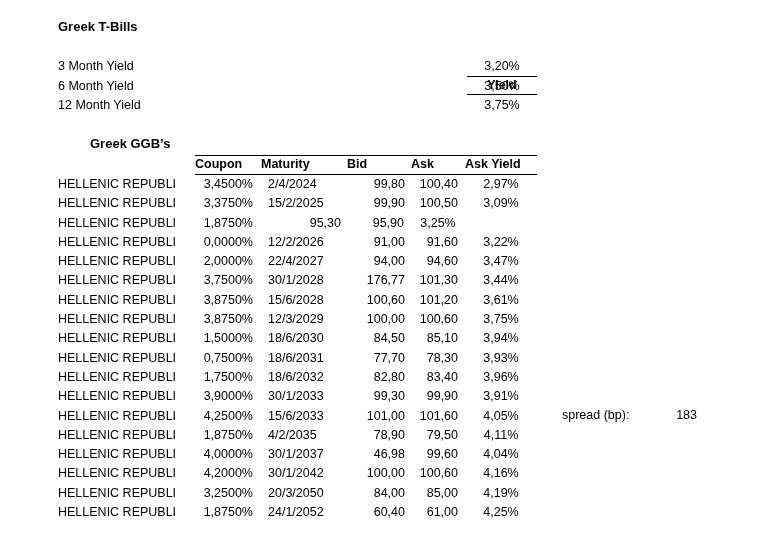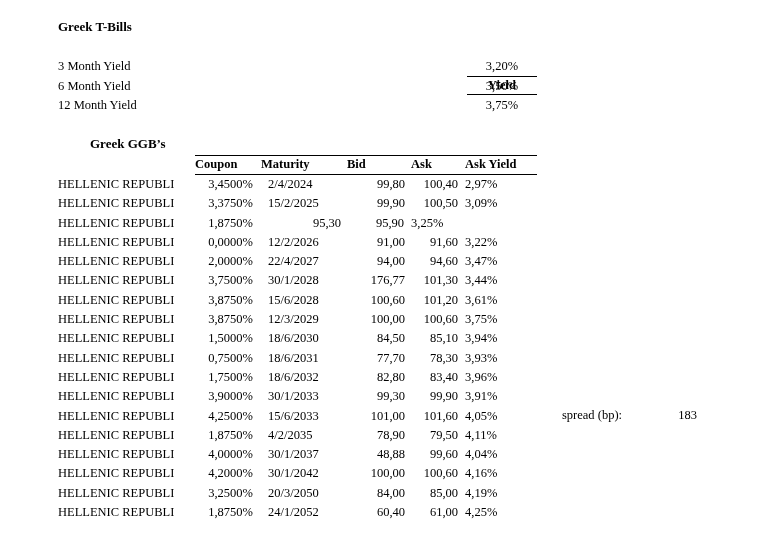--- a/index.html
+++ b/index.html
@@ -2,21 +2,21 @@
 <html><head>
 <meta charset="utf-8">
 <style>
   * { margin: 0; padding: 0; box-sizing: border-box; }
   html, body { background: #ffffff; }
   .page {
     position: relative;
     width: 776px;
     height: 533px;
     background: #ffffff;
-    font-family: Liberation Serif, serif;
+    font-family: Liberation Sans, sans-serif;
     font-size: 12.5px;
     color: #000000;
     overflow: hidden;
   }
   .section-title {
     position: absolute;
     left: 58px;
     font-weight: 700;
     font-size: 13px;
     white-space: nowrap;
@@ -64,21 +64,21 @@
     border-bottom: 1.5px solid #000;
     font-weight: 700;
     text-align: left;
     line-height: 17px;
   }
   .num { text-align: right; }
   .coupon { padding-right: 8px; }
   .bid { padding-right: 6px; }
   .ask { padding-right: 7px; }
   .date { padding-left: 7px; }
-  .center { }
+  .center { text-align: center; }
   .spread {
     position: absolute;
     left: 562px;
     top: 406px;
     width: 135px;
     height: 19px;
     line-height: 19px;
   }
   .spread-value { position: absolute; right: 0; top: 0; text-align: center; }
 </style>
@@ -225,21 +225,21 @@
         <div class="cell num coupon">1,8750%</div>
         <div class="cell date">4/2/2035</div>
         <div class="cell num bid">78,90</div>
         <div class="cell num ask">79,50</div>
         <div class="cell center">4,11%</div>
       </div>
       <div class="ggb-row">
         <div class="cell">HELLENIC REPUBLI</div>
         <div class="cell num coupon">4,0000%</div>
         <div class="cell date">30/1/2037</div>
-        <div class="cell num bid">48,88</div>
+        <div class="cell num bid">46,98</div>
         <div class="cell num ask">99,60</div>
         <div class="cell center">4,04%</div>
       </div>
       <div class="ggb-row">
         <div class="cell">HELLENIC REPUBLI</div>
         <div class="cell num coupon">4,2000%</div>
         <div class="cell date">30/1/2042</div>
         <div class="cell num bid">100,00</div>
         <div class="cell num ask">100,60</div>
         <div class="cell center">4,16%</div>

